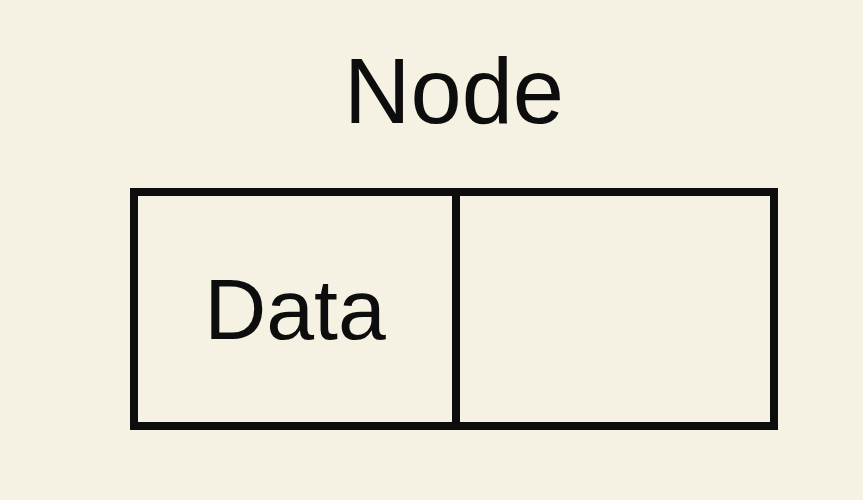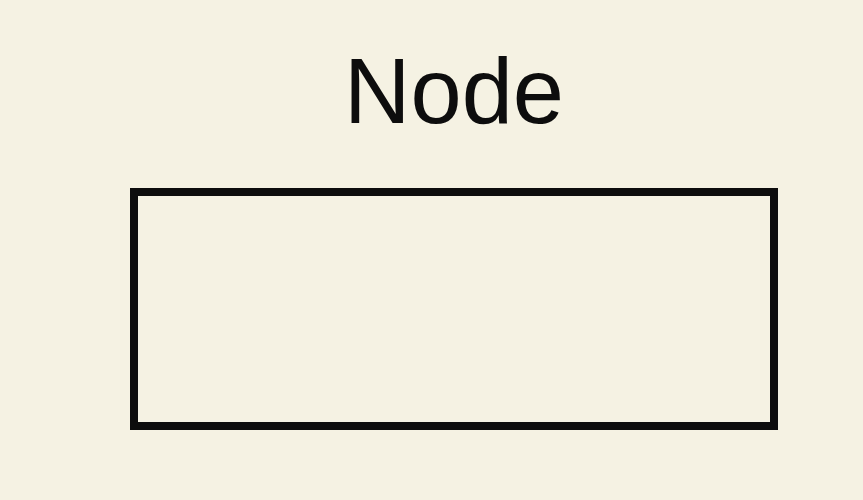--- a/index.html
+++ b/index.html
@@ -63,17 +63,20 @@
 </style>
 </head>
 <body>
 
 <div class="canvas">
 
   <div class="title">Node</div>
 
   <div class="node-box">
 
+    <div class="cell cell-data">
+      <span class="cell-label">Data</span>
+    </div>
 
 
   </div>
 
 </div>
 
 </body></html>

